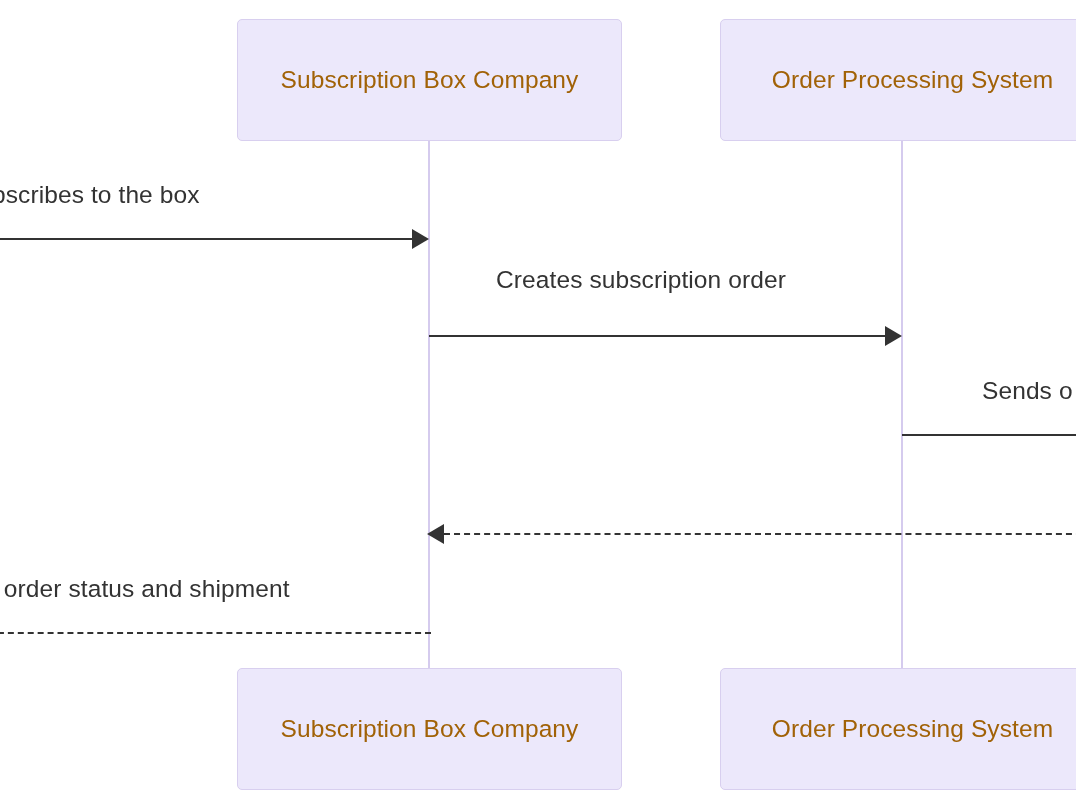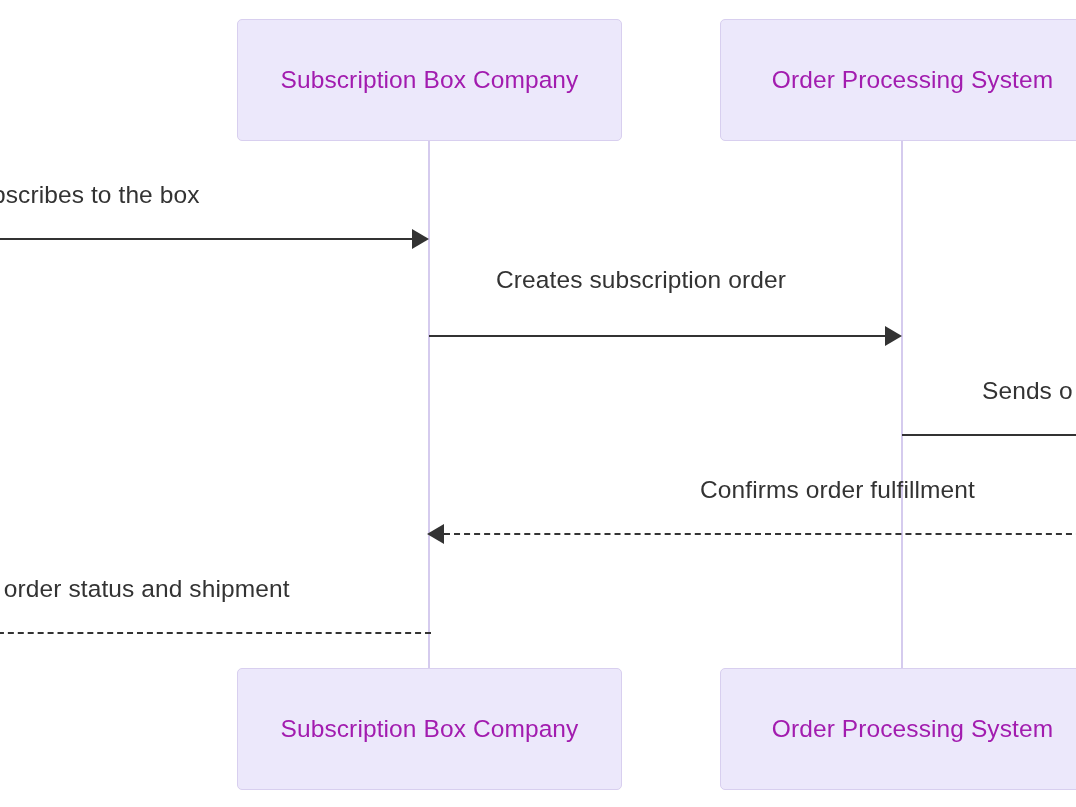--- a/index.html
+++ b/index.html
@@ -23,21 +23,21 @@
     background: #ECE8FB;
     border: 1.6px solid #D8CFEF;
     border-radius: 5px;
     display: flex;
     align-items: center;
     justify-content: center;
   }
   .participant-label {
     font-family: "Liberation Sans", sans-serif;
     font-size: 24.5px;
-    color: #a21caf;
+    color: #a16207;
     white-space: nowrap;
     letter-spacing: 0.1px;
   }
   .lifeline {
     position: absolute;
     width: 2.2px;
     background: #D5CBEE;
   }
   .msg-label {
     position: absolute;
@@ -92,21 +92,20 @@
   <div class="msg-line" style="left:-10px; top:238px; width:423px;"></div>
   <div class="arrow-head right" style="left:412px; top:229px;"></div>
 
   <div class="msg-label" style="left:496px; top:266px;">Creates subscription order</div>
   <div class="msg-line" style="left:429px; top:335px; width:457px;"></div>
   <div class="arrow-head right" style="left:885px; top:326px;"></div>
 
   <div class="msg-label" style="left:982px; top:377px;">Sends o</div>
   <div class="msg-line" style="left:902px; top:434px; width:190px;"></div>
 
-  <div class="msg-label" style="left:700px; top:476px;">Confirms order fulfillment</div>
   <div class="msg-line dashed" style="left:444px; top:533px; width:648px;"></div>
   <div class="arrow-head left" style="left:427px; top:524px;"></div>
 
   <div class="msg-label" style="left:-10px; top:575px;">t order status and shipment</div>
   <div class="msg-line dashed" style="left:-12px; top:632px; width:443px;"></div>
 
   <div class="participant-box" style="left:237px; top:668px; width:385px; height:122px;">
     <span class="participant-label">Subscription Box Company</span>
   </div>
 

